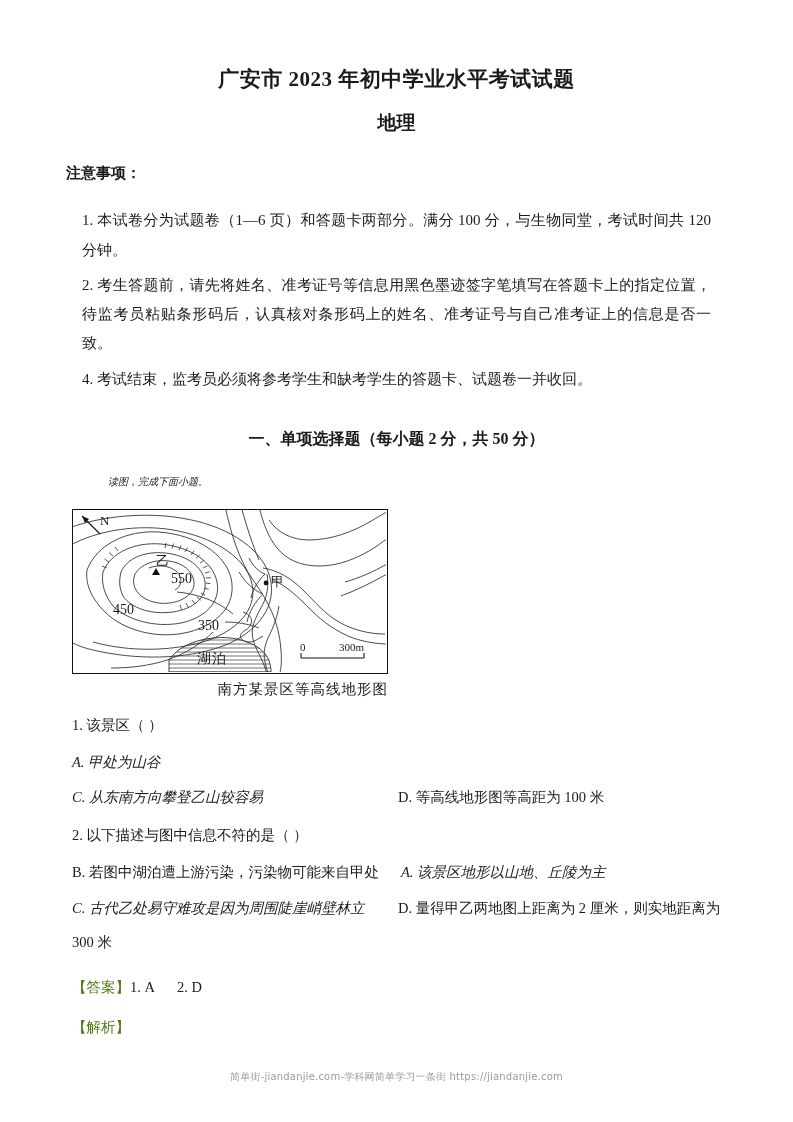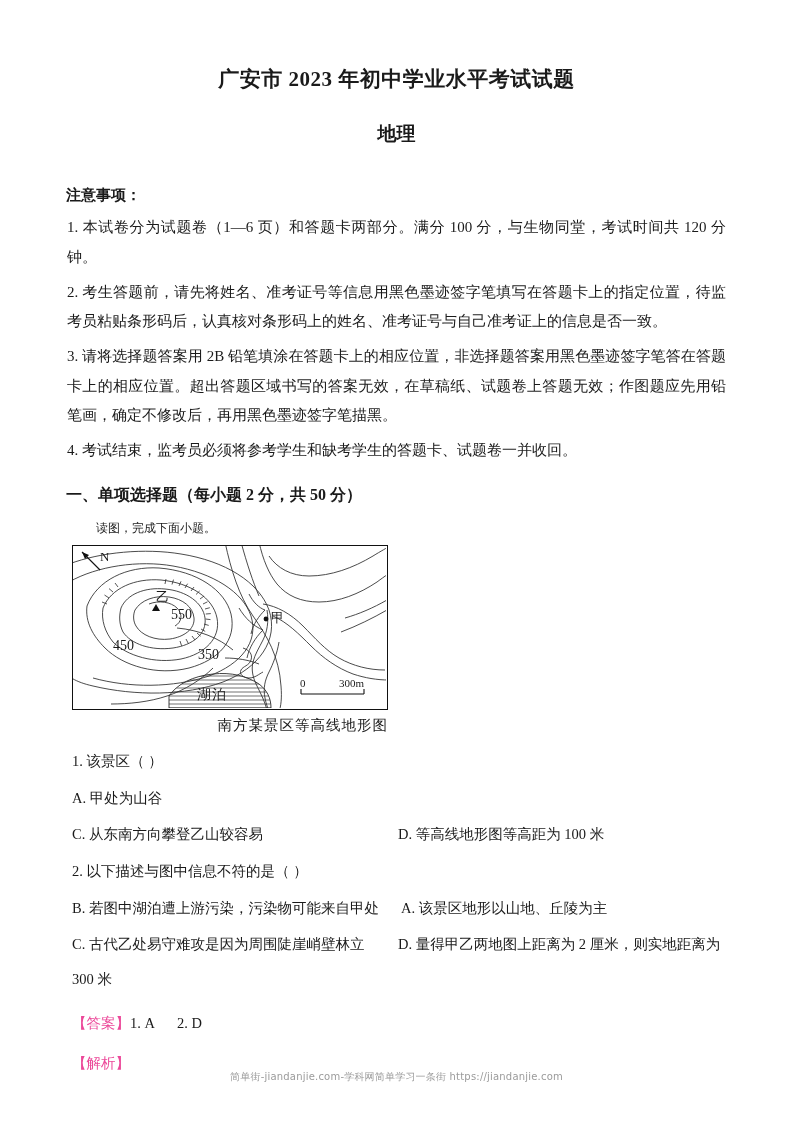--- a/index.html
+++ b/index.html
@@ -36,62 +36,64 @@
     font-weight: bold;
     letter-spacing: 0.5px;
     margin: 0;
     padding-top: 66px;
     line-height: 1.3;
   }
   .doc-subtitle {
     text-align: center;
     font-size: 19px;
     font-weight: bold;
-    margin: 11px;
+    margin: 0;
     padding-top: 18px;
     line-height: 1.3;
   }
 
   
   .notice-heading {
     font-size: 15px;
     font-weight: bold;
     margin: 0;
     padding-top: 26px;
     line-height: 1.5;
   }
   .notice-list {
     list-style: none;
-    margin: 1px;
+    margin: 16px;
     padding: 0;
   }
   .notice-item {
     font-size: 15px;
     line-height: 1.95;
     margin: 0;
     padding-top: 6px;
     text-align: justify;
     text-justify: inter-ideograph;
   }
 
   
   .section-heading {
     font-size: 16px;
     font-weight: bold;
     margin: 0;
     padding-top: 14px;
     line-height: 1.9;
+    text-align: center;
   }
   .lead-in {
-    font-size: 12px;
-    margin: 0;
+    font-size: 10px;
+    margin: 12px;
     padding-top: 7px;
     padding-left: 30px;
     line-height: 1.8;
     font-family: "Liberation Serif", "DejaVu Serif", serif;
+    font-style: italic;
   }
 
   
   .figure {
     margin: 0;
     padding-top: 6px;
     padding-left: 6px;
   }
   .figure-frame {
     width: 316px;
@@ -121,21 +123,21 @@
   }
   .opt-row {
     display: flex;
     padding-top: 9px;
     padding-left: 6px;
   }
   .opt {
     font-size: 14.5px;
     line-height: 1.85;
   }
-  .opt-left  { width: 326px; flex: 0 0 326px; }
+  .opt-left  { width: 326px; flex: 0 0 326px; font-style: italic; }
   .opt-right { flex: 1 1 auto; }
   .opt-cont {
     font-size: 14.5px;
     line-height: 1.85;
     padding-top: 8px;
     padding-left: 6px;
   }
 
   
   .answer-line {
@@ -143,21 +145,21 @@
     padding-left: 6px;
     font-size: 14.5px;
     line-height: 1.9;
   }
   .analysis-line {
     padding-top: 12px;
     padding-left: 6px;
     font-size: 14.5px;
     line-height: 1.9;
   }
-  .tag-blue { color: #ec4899; }
+  .tag-blue { color: #4d7c0f; }
   .ans-text { color: #1a1a1a; }
   .ans-gap { display: inline-block; width: 22px; }
 
   
   .footer {
     position: absolute;
     left: 0;
     top: 1070px;
     width: 793px;
     text-align: center;
@@ -173,21 +175,20 @@
 <div class="page">
   <div class="content">
 
     <h1 class="doc-title">广安市 2023 年初中学业水平考试试题</h1>
     <h2 class="doc-subtitle">地理</h2>
 
     <p class="notice-heading">注意事项：</p>
     <div class="notice-list">
       <p class="notice-item">1. 本试卷分为试题卷（1—6 页）和答题卡两部分。满分 100 分，与生物同堂，考试时间共 120 分钟。</p>
       <p class="notice-item">2. 考生答题前，请先将姓名、准考证号等信息用黑色墨迹签字笔填写在答题卡上的指定位置，待监考员粘贴条形码后，认真核对条形码上的姓名、准考证号与自己准考证上的信息是否一致。</p>
-      <p class="notice-item">3. 请将选择题答案用 2B 铅笔填涂在答题卡上的相应位置，非选择题答案用黑色墨迹签字笔答在答题卡上的相应位置。超出答题区域书写的答案无效，在草稿纸、试题卷上答题无效；作图题应先用铅笔画，确定不修改后，再用黑色墨迹签字笔描黑。</p>
       <p class="notice-item">4. 考试结束，监考员必须将参考学生和缺考学生的答题卡、试题卷一并收回。</p>
     </div>
 
     <p class="section-heading">一、单项选择题（每小题 2 分，共 50 分）</p>
     <p class="lead-in">读图，完成下面小题。</p>
 
     <div class="figure">
       <div class="figure-frame">
         <svg width="313" height="162" viewBox="0 0 313 162" xmlns="http://www.w3.org/2000/svg">
           <defs>
@@ -270,21 +271,21 @@
             <line x1="228" y1="148" x2="291" y2="148"></line>
             <line x1="228" y1="143" x2="228" y2="148"></line>
             <line x1="291" y1="143" x2="291" y2="148"></line>
           </g>
         </svg>
 
         <div style="position:absolute;left:27px;top:3px;font-size:13px;font-family:'Liberation Serif',serif;">N</div>
         <div style="position:absolute;left:83px;top:42px;font-size:13px;">乙</div>
         <div style="position:absolute;left:74px;top:61px;font-size:14px;font-family:'Liberation Serif',serif;margin-left:24px;">550</div>
         <div style="position:absolute;left:40px;top:92px;font-size:14px;font-family:'Liberation Serif',serif;">450</div>
-        <div style="position:absolute;left:125px;top:101px;font-size:14px;font-family:'Liberation Serif',serif;">350</div>
+        <div style="position:absolute;left:125px;top:108px;font-size:14px;font-family:'Liberation Serif',serif;">350</div>
         <div style="position:absolute;left:198px;top:63px;font-size:13px;">甲</div>
         <div style="position:absolute;left:124px;top:140px;font-size:14px;letter-spacing:1px;">湖泊</div>
         <div style="position:absolute;left:227px;top:131px;font-size:11px;font-family:'Liberation Serif',serif;">0</div>
         <div style="position:absolute;left:266px;top:131px;font-size:11px;font-family:'Liberation Serif',serif;">300m</div>
       </div>
       <div class="figure-caption">南方某景区等高线地形图</div>
     </div>
 
     <p class="question">1. 该景区（      ）</p>
     <div class="opt-row">

